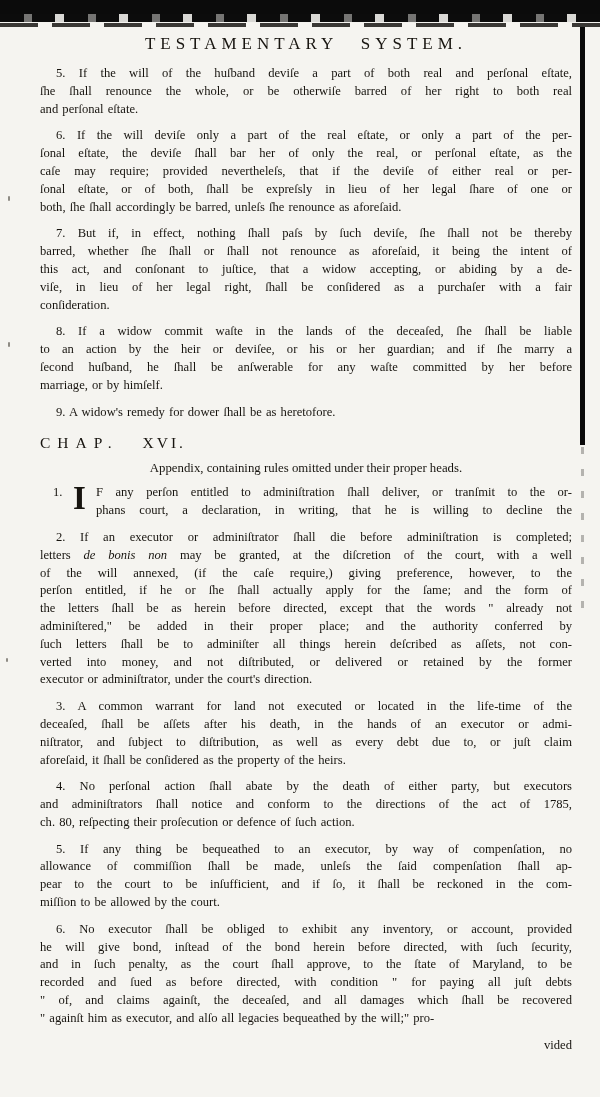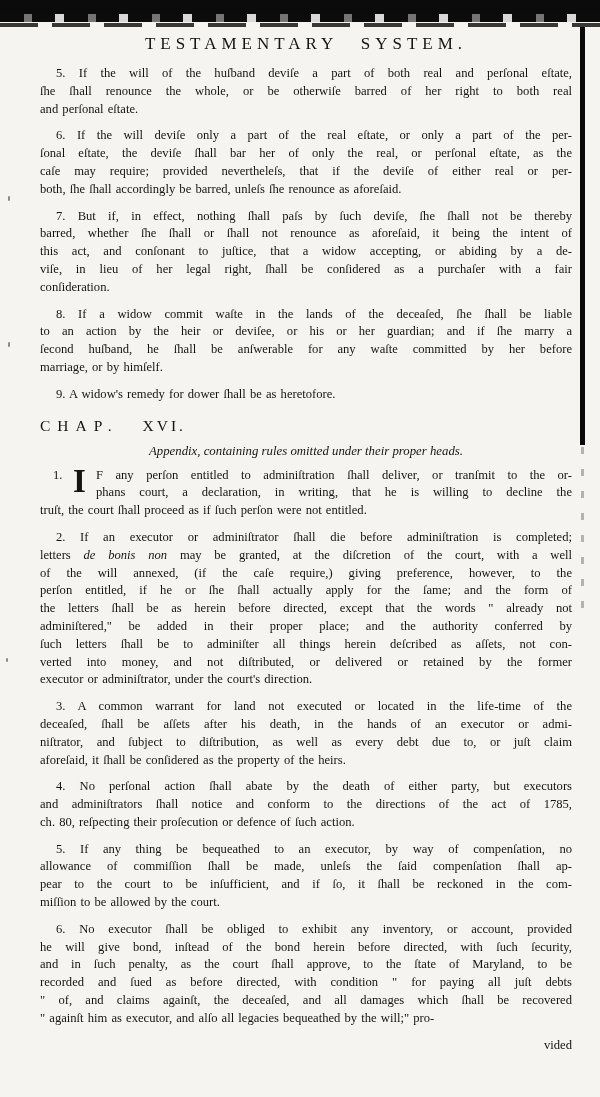--- a/index.html
+++ b/index.html
@@ -35,21 +35,21 @@
   .para{margin:0 0 9px 0;}
   .line{font-size:12.6px;line-height:17.8px;height:17.8px;overflow:hidden;word-spacing:1px;}
   .line.first{padding-left:16px;}
   .line.j{text-align:justify;text-align-last:justify;}
   .line.j::after{content:"";display:inline-block;width:100%;}
   .it{font-style:italic;}
 
   .chap{margin:13px 0 7px 0;text-align:left;font-weight:normal;font-size:15.5px;}
   .chap-word{letter-spacing:7px;}
   .chap-num{margin-left:24px;letter-spacing:3px;}
-  .appendix-line{text-align:center;font-style:italic;font-size:12.8px;line-height:18px;margin:0 0 7px 0;}
+  .appendix-line{text-align:center;font-size:12.8px;line-height:18px;margin:0 0 7px 0;}
 
   .dc-para{position:relative;}
   .dc-float{float:left;width:56px;height:34px;position:relative;}
   .dc-num{position:absolute;left:13px;top:1px;font-size:12.6px;}
   .dc-letter{position:absolute;left:33px;top:-2px;font-size:33px;line-height:33px;font-weight:bold;}
 
   .catchword{font-size:12.6px;line-height:17.8px;text-align:right;margin-top:1px;}
 </style>
 </head>
 <body>
@@ -69,20 +69,21 @@
 
     <div class="para">
         <div class="line j first"><span>5. If the will of the huſband deviſe a part of both real and perſonal eſtate,</span></div>
         <div class="line j"><span>ſhe ſhall renounce the whole, or be otherwiſe barred of her right to both real</span></div>
         <div class="line"><span>and perſonal eſtate.</span></div>
       </div>
     <div class="para">
         <div class="line j first"><span>6. If the will deviſe only a part of the real eſtate, or only a part of the per-</span></div>
         <div class="line j"><span>ſonal eſtate, the deviſe ſhall bar her of only the real, or perſonal eſtate, as the</span></div>
         <div class="line j"><span>caſe may require; provided nevertheleſs, that if the deviſe of either real or per-</span></div>
+        <div class="line j"><span>ſonal eſtate, or of both, ſhall be expreſsly in lieu of her legal ſhare of one or</span></div>
         <div class="line"><span>both, ſhe ſhall accordingly be barred, unleſs ſhe renounce as aforeſaid.</span></div>
       </div>
     <div class="para">
         <div class="line j first"><span>7. But if, in effect, nothing ſhall paſs by ſuch deviſe, ſhe ſhall not be thereby</span></div>
         <div class="line j"><span>barred, whether ſhe ſhall or ſhall not renounce as aforeſaid, it being the intent of</span></div>
         <div class="line j"><span>this act, and conſonant to juſtice, that a widow accepting, or abiding by a de-</span></div>
         <div class="line j"><span>viſe, in lieu of her legal right, ſhall be conſidered as a purchaſer with a fair</span></div>
         <div class="line"><span>conſideration.</span></div>
       </div>
     <div class="para">
@@ -98,21 +99,20 @@
     <h2 class="chap"><span class="chap-word">CHAP.</span><span class="chap-num">XVI.</span></h2>
     <div class="appendix-line">Appendix, containing rules omitted under their proper heads.</div>
 
     <div class="para dc-para">
       <span class="dc-float">
         <span class="dc-num">1.</span>
         <span class="dc-letter">I</span>
       </span>
     <div class="line j"><span>F any perſon entitled to adminiſtration ſhall deliver, or tranſmit to the or-</span></div>
         <div class="line j"><span>phans court, a declaration, in writing, that he is willing to decline the</span></div>
-        <div class="line"><span>truſt, the court ſhall proceed as if ſuch perſon were not entitled.</span></div>
       </div>
     <div class="para">
         <div class="line j first"><span>2. If an executor or adminiſtrator ſhall die before adminiſtration is completed;</span></div>
         <div class="line j"><span>letters </span><span class="it">de bonis non</span><span> may be granted, at the diſcretion of the court, with a well</span></div>
         <div class="line j"><span>of the will annexed, (if the caſe require,) giving preference, however, to the</span></div>
         <div class="line j"><span>perſon entitled, if he or ſhe ſhall actually apply for the ſame; and the form of</span></div>
         <div class="line j"><span>the letters ſhall be as herein before directed, except that the words " already not</span></div>
         <div class="line j"><span>adminiſtered," be added in their proper place; and the authority conferred by</span></div>
         <div class="line j"><span>ſuch letters ſhall be to adminiſter all things herein deſcribed as aſſets, not con-</span></div>
         <div class="line j"><span>verted into money, and not diſtributed, or delivered or retained by the former</span></div>

